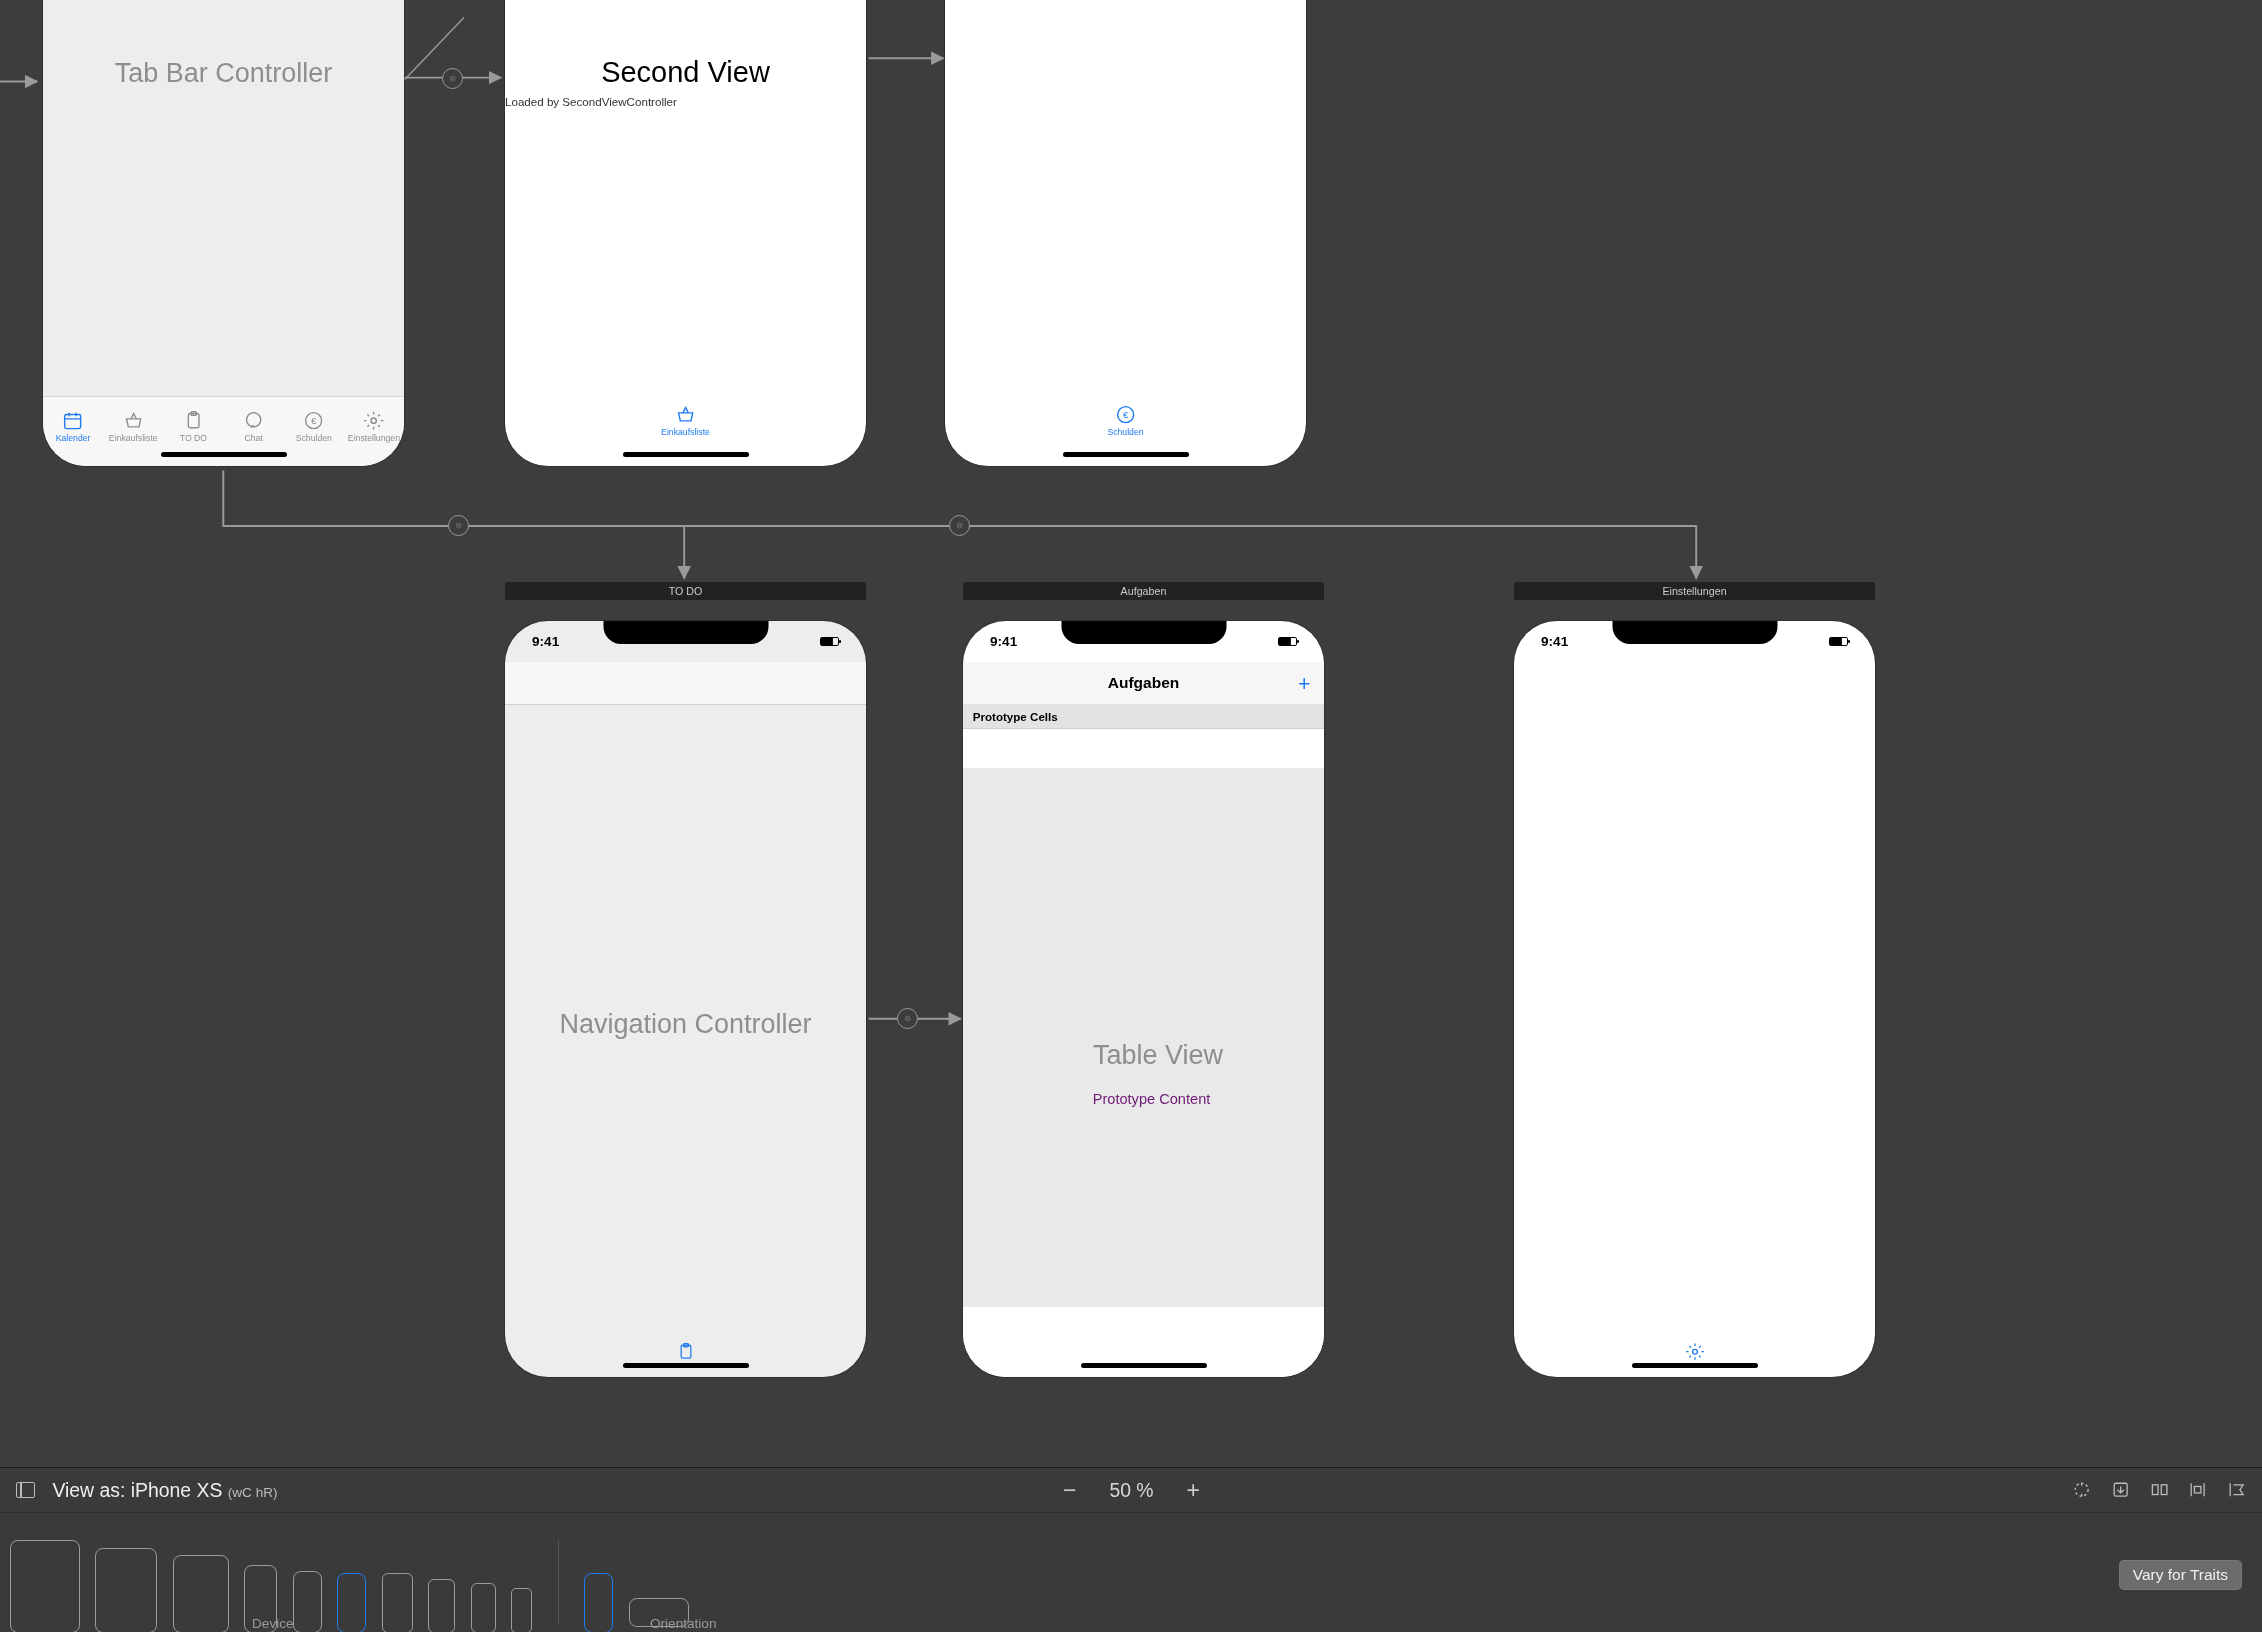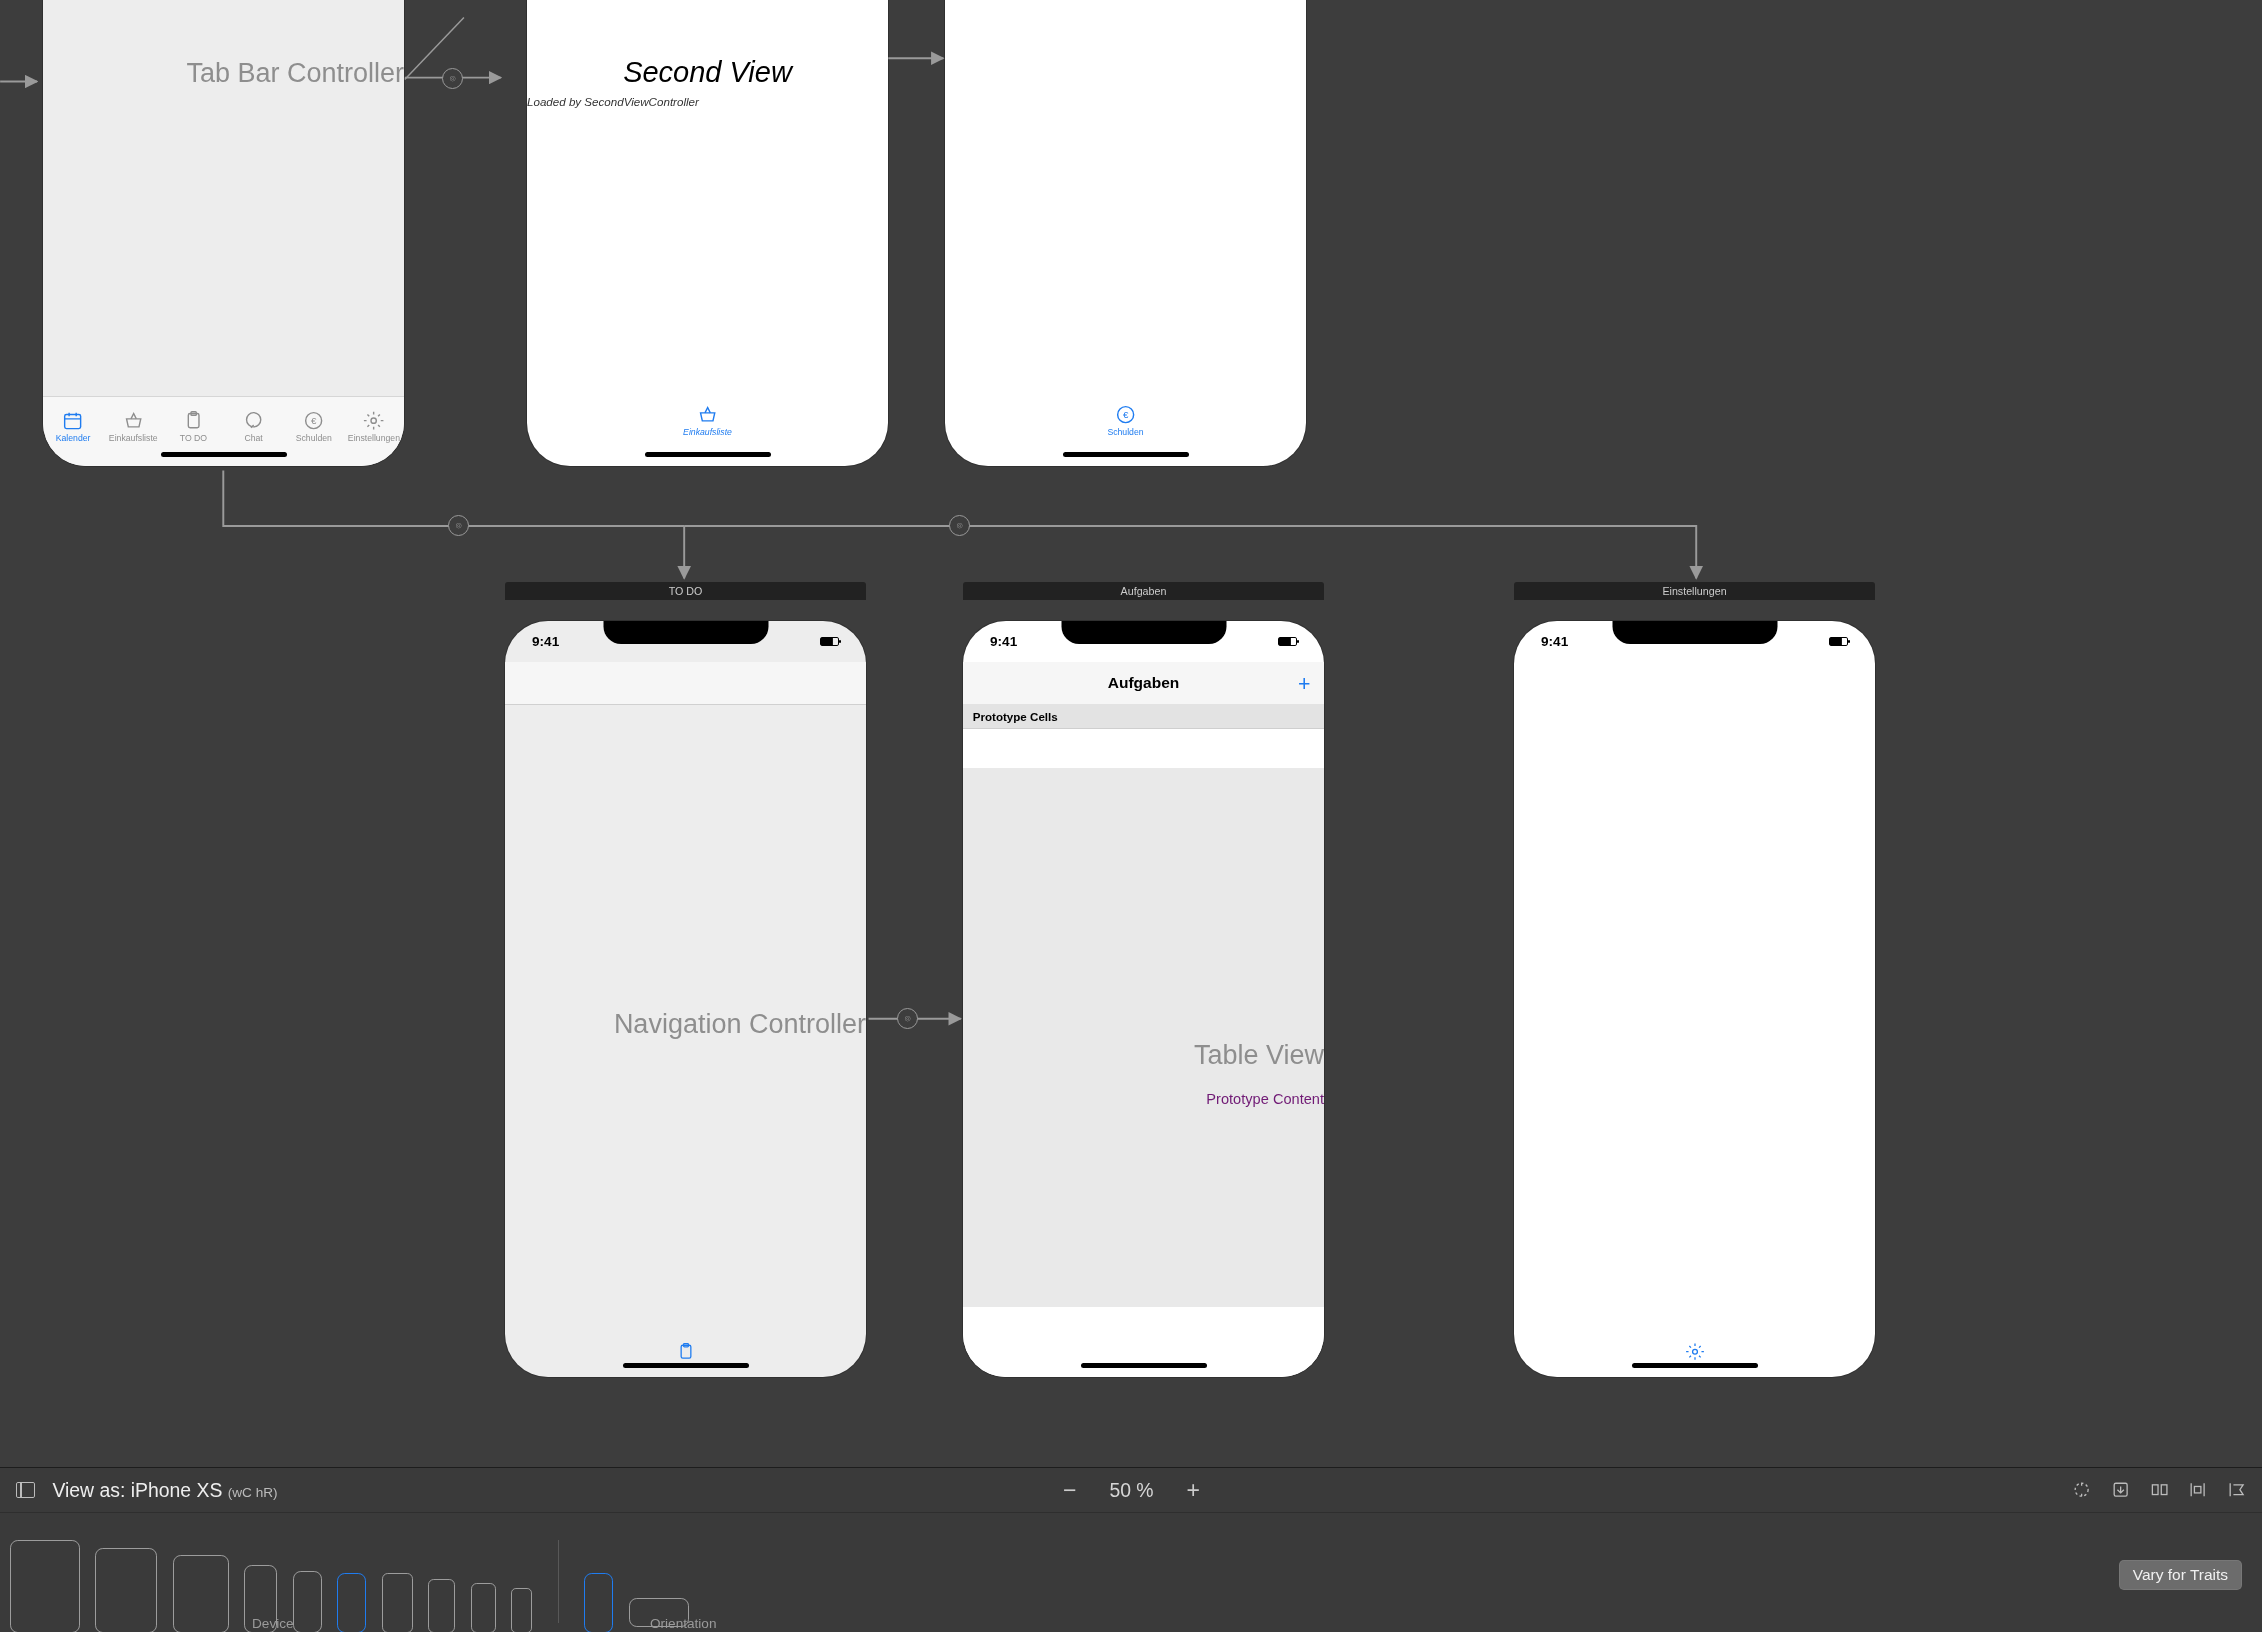--- a/index.html
+++ b/index.html
@@ -61,21 +61,21 @@
     position:absolute;
     height: 17.5px;
     background:#222;
     color:#ccc;
     font-size:10.7px;
     display:flex; align-items:center; justify-content:center;
     border-radius:2.9px 2.9px 0 0;
   }
   .big-center-label {
     position:absolute; left:0; right:0;
-    text-align:right;
+    text-align:center;
     color:#8e8e8e;
   }
   .big-center-label.title { font-size:27px; font-weight:500; }
   .big-center-label.subtitle { font-size:14.6px; font-weight:400; margin-top:5.8px; }
   
   .tab-bar {
     position:absolute; left:0; right:0; bottom:0; height:70px;
     background:#f7f7f7;
     border-top:1px solid #d6d6d6;
     display:flex;
@@ -237,21 +237,21 @@
         <svg viewBox="0 0 24 24" fill="none" stroke-width="1.6">
             <circle cx="12" cy="12" r="3"></circle>
             <path d="M12 2v3M12 19v3M4 12H1M23 12h-3M5 5l2 2M17 17l2 2M5 19l2-2M17 7l2-2"></path>
           </svg>
         <span class="tlabel">Einstellungen</span>
       </div>
     </div>
     <div class="home-indicator"></div>
   </div>
 
-  <div class="phone top-row" style="left:527px;font-style:italic;">
+  <div class="phone top-row" style="left:505px;">
     <div style="position:absolute;top:56px;left:0;right:0;">
       <div class="sv-title">Second View</div>
       <div class="sv-sub">Loaded by SecondViewController</div>
     </div>
     <div class="single-tab">
       <div class="tab-item selected">
         <svg viewBox="0 0 24 24" fill="none" stroke-width="1.6">
             <path d="M4 10h16l-2 9H6z"></path>
             <path d="M9 10l3-6 3 6"></path>
           </svg>

